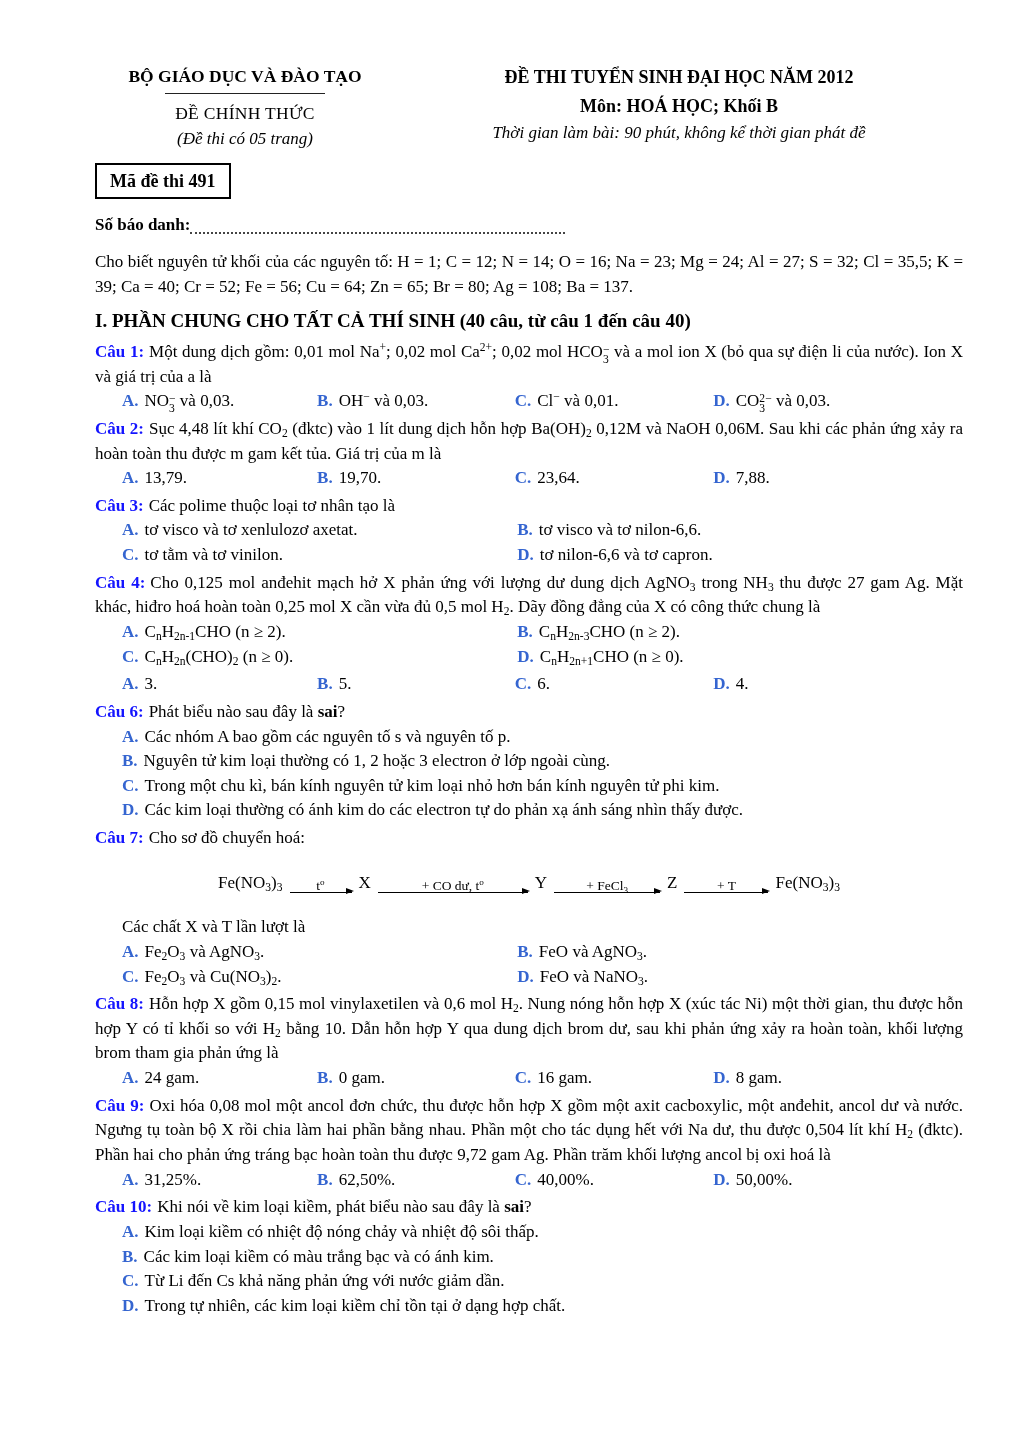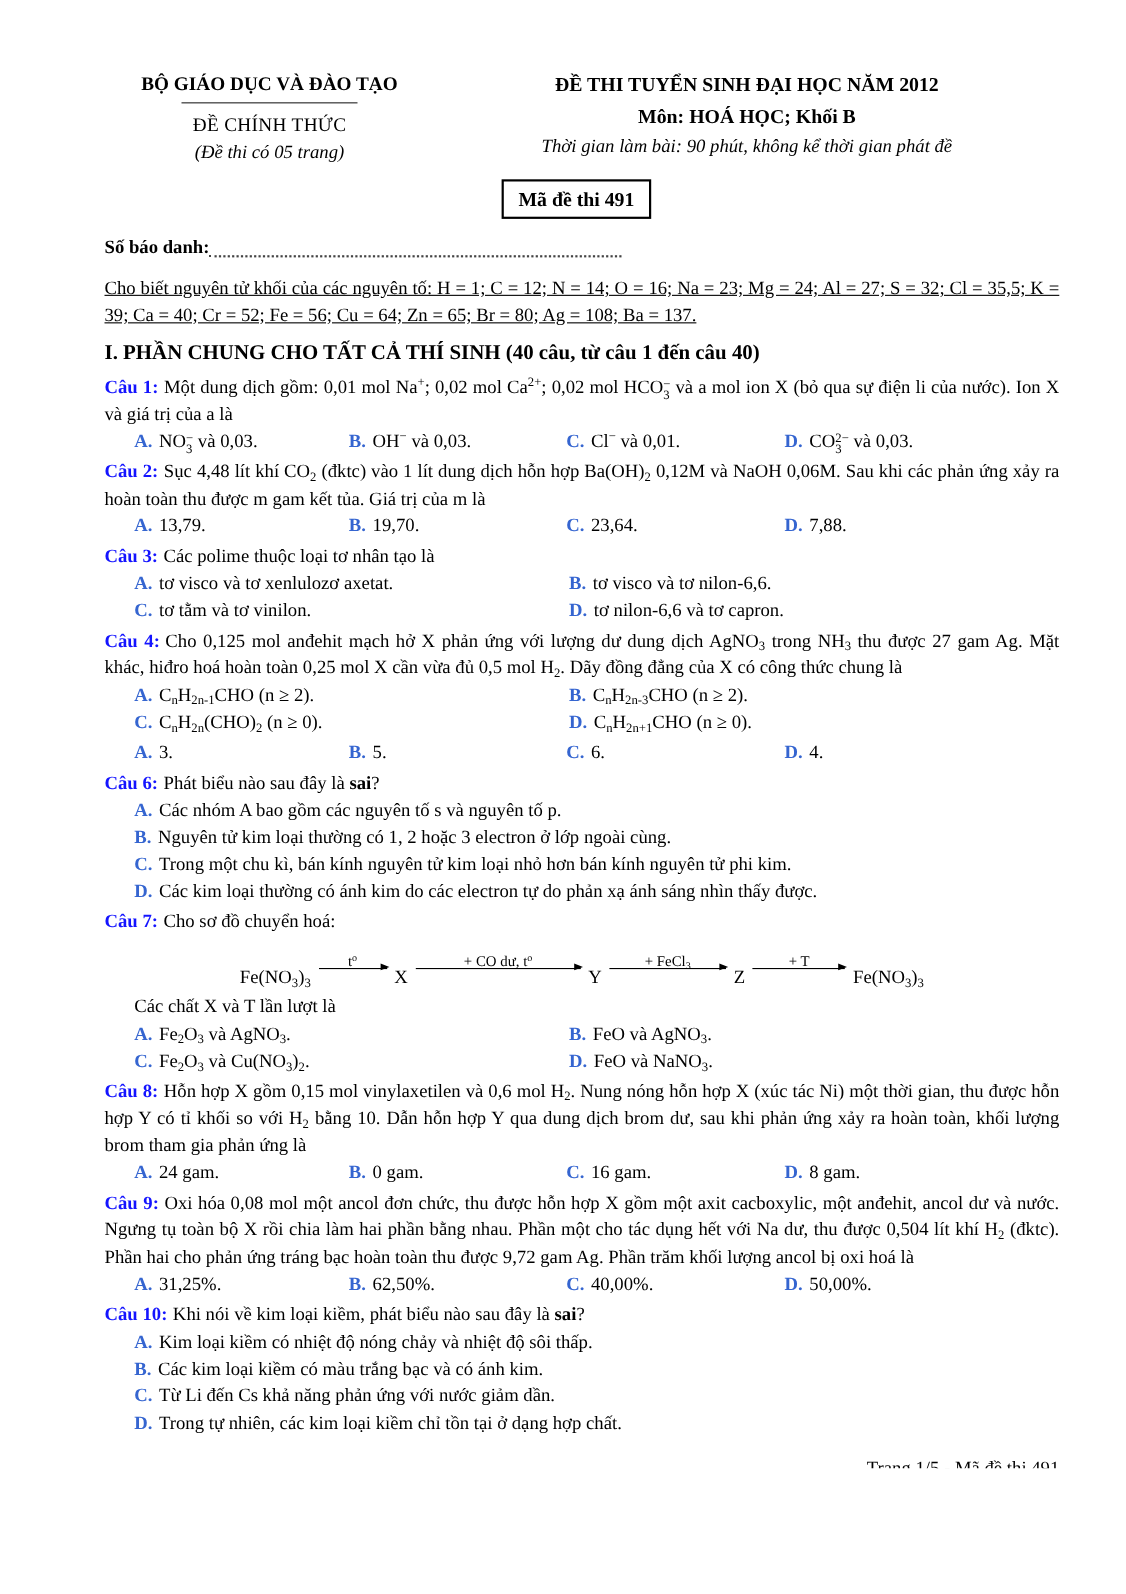--- a/index.html
+++ b/index.html
@@ -14,44 +14,44 @@
   .hdr-left{width:300px;flex-shrink:0;text-align:center;}
   .ministry{font-weight:bold;font-size:17.5px;white-space:nowrap;}
   .rule{width:160px;border-top:1.7px solid #222;margin:4px auto 7px;}
   .official{font-size:17.5px;letter-spacing:.3px;}
   .pagesnote{font-style:italic;}
   .hdr-right{flex:1;text-align:center;}
   .title{font-weight:bold;font-size:18px;white-space:nowrap;}
   .subject{font-weight:bold;font-size:18px;margin-top:3px;}
   .duration{font-style:italic;margin-top:2px;}
   
-  .codewrap{display:flex;justify-content:center;margin:12px 10px 14px 0;}
+  .codewrap{display:flex;justify-content:flex-start;margin:12px 10px 14px 0;}
   .codebox{border:2.5px solid #000;font-weight:bold;font-size:18px;padding:3px 13px;}
   
   .cand{display:flex;align-items:flex-end;width:470px;margin-top:1px;}
   .cl{font-weight:bold;white-space:nowrap;}
   .dots{flex:1;border-bottom:2px dotted #444;margin:0 0 4px 0;}
   
-  .masses{margin:12px 0 6px;text-align:justify;text-decoration:underline;}
+  .masses{margin:12px 0 6px;text-align:justify;}
   .sect{font-weight:bold;margin:8px 0 5px;font-size:19px;}
   .q{margin:0 0 3px;}
   .q-body{margin:0;text-align:justify;}
   .qlabel{color:var(--qblue,#1414ff);margin-right:5px;}
   .opts{margin-left:27px;}
   .opts.four{display:grid;grid-template-columns:23.2% 23.5% 23.6% auto;}
   .opts.two{display:grid;grid-template-columns:47% auto;}
   .opts.one .opt{display:block;}
   .letter{color:var(--optblue,#3565d0);margin-right:6px;}
   sub,sup{font-size:68%;line-height:0;}
   sub{vertical-align:-0.28em;}
   sup{vertical-align:0.5em;}
   .st{display:inline-block;vertical-align:-0.5em;line-height:.85;font-size:68%;text-align:left;}
   .st span{display:block;}
   
-  .scheme{display:flex;align-items:flex-end;justify-content:center;margin:8px 0 2px;}
+  .scheme{display:flex;align-items:flex-start;justify-content:center;margin:20px 0 2px;}
   .snode{white-space:nowrap;}
   .arrow{position:relative;height:2.5em;margin:0 7px;flex-shrink:0;}
   .alab{position:absolute;left:0;right:0;bottom:1.3em;text-align:center;font-size:13.5px;white-space:nowrap;}
   .aln{position:absolute;left:0;right:0;top:1.22em;border-top:1.4px solid #000;}
   .aln::after{content:"";position:absolute;right:-2px;top:-4.4px;width:0;height:0;
     border-left:8px solid #000;border-top:3.5px solid transparent;border-bottom:3.5px solid transparent;}
   .a0{width:62px;}.a1{width:150px;}.a2{width:106px;}.a3{width:84px;}
   .q-post{margin:1px 0 0 27px;}
   .footer{text-align:right;margin-top:16px;}
 </style>

